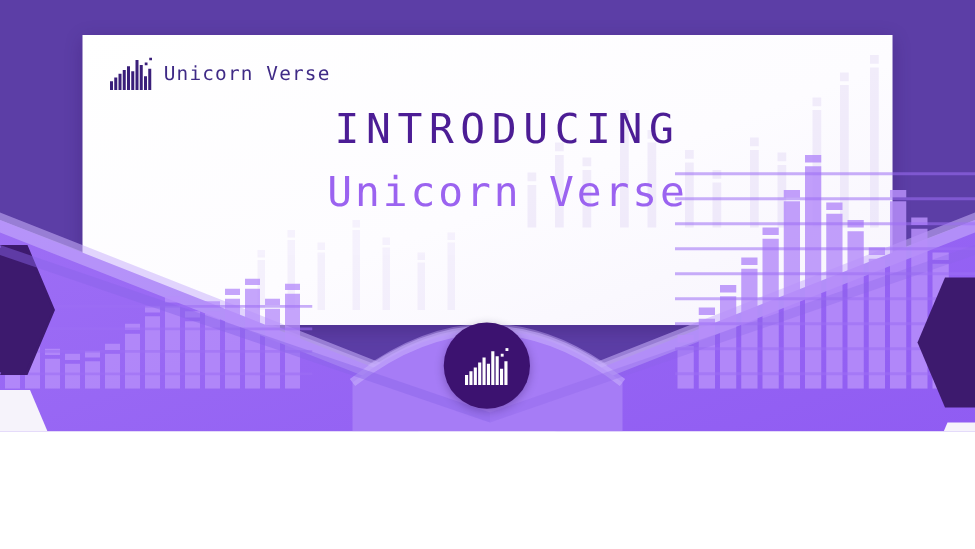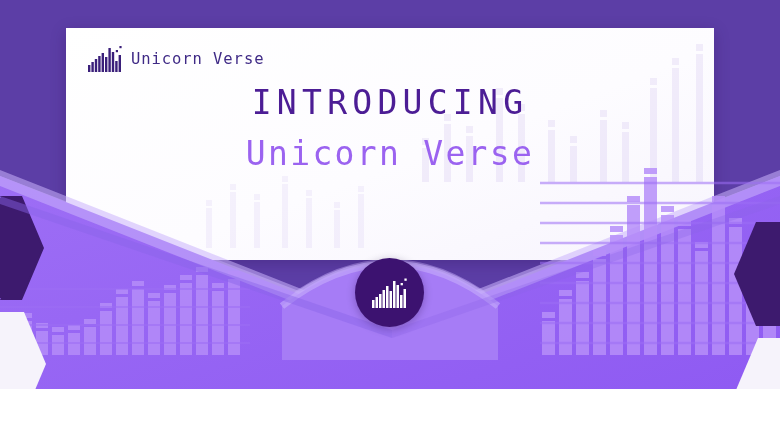--- a/index.html
+++ b/index.html
@@ -1,20 +1,20 @@
 <!DOCTYPE html>
 <html><head>
 <meta charset="utf-8">
 <style>
   html,body{margin:0;padding:0;background:#fff;}
   body{font-family:"DejaVu Sans Mono", monospace;}
 
   #stage{
     position:relative;
-    width:780px;height:389px;
+    width:780px;height:345px;
     overflow:hidden;
     background:#5c3ea6;
   }
 
   
   .bg-top{
     position:absolute;left:0;top:0;width:780px;height:240px;
     background:#5c3ea6;
   }
   .bg-bottom{
@@ -31,21 +31,21 @@
   .card-head{
     position:absolute;left:22px;top:18px;
     display:flex;align-items:center;gap:9px;
   }
   .brand-name{
     font-size:15.5px;letter-spacing:.06em;color:#3f2a86;
     font-family:"DejaVu Sans Mono", monospace;
     white-space:nowrap;
   }
   .card-body{
-    position:absolute;left:0;top:58px;width:648px;
+    position:absolute;left:16px;top:58px;width:648px;
     text-align:center;
   }
   .t-introducing{
     font-size:33px;letter-spacing:.16em;color:#4c1d95;
     font-family:"DejaVu Sans Mono", monospace;
     line-height:1.05;
   }
   .t-brand{
     margin-top:16px;
     font-size:33px;letter-spacing:.07em;color:#9b63f0;

